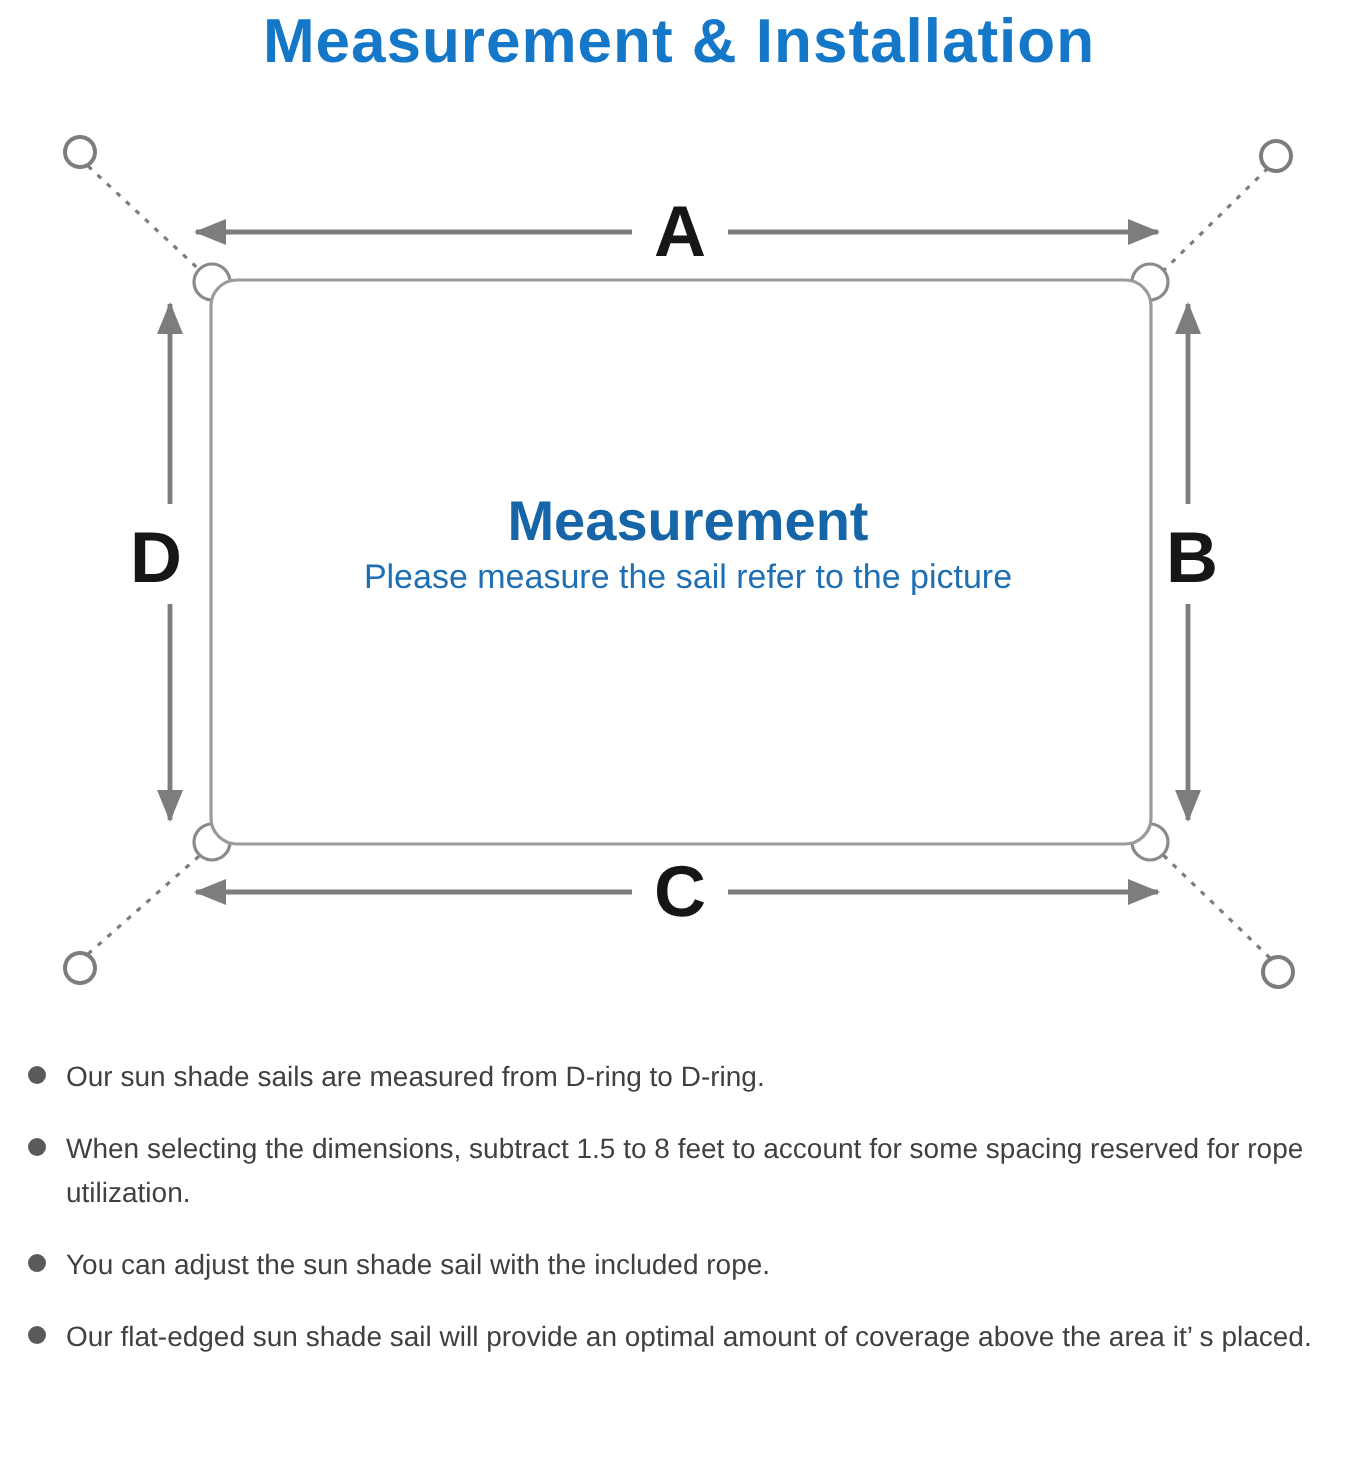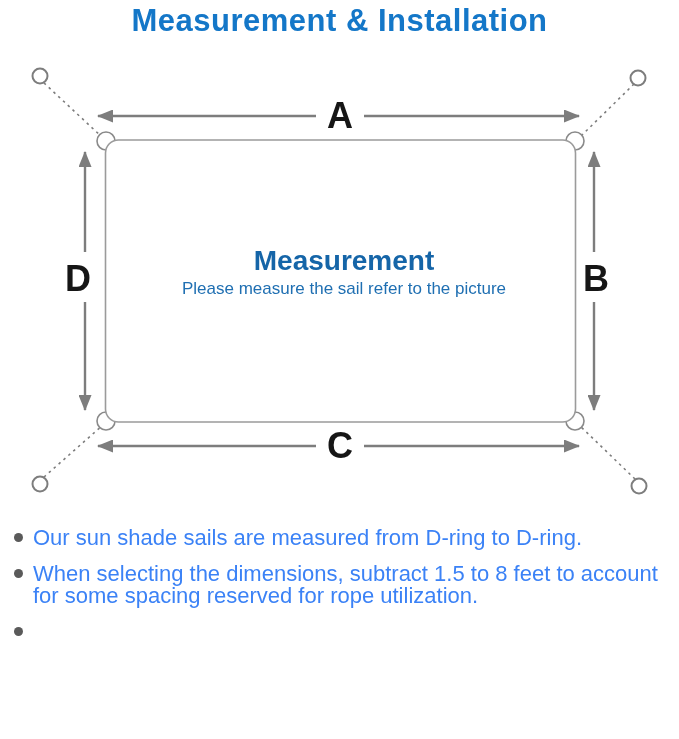--- a/index.html
+++ b/index.html
@@ -23,22 +23,22 @@
   .center-title{font-size:28px;font-weight:700;fill:#1565a8;}
   .center-sub{font-size:17px;fill:#1f6fb2;}
   .bullets{
     position:absolute;top:527px;left:0;width:679px;
     padding:0 16px 0 13px;
     box-sizing:border-box;
   }
   .bullet-item{
     display:flex;align-items:flex-start;
     margin:0 0 14px 0;
-    color:#3b82f6;
-    font-size:22px;line-height:22px;
+    color:#404040;
+    font-size:14px;line-height:22px;
   }
   .bullet-dot{
     flex:0 0 auto;
     width:9px;height:9px;border-radius:50%;
     background:#5a5a5a;
     margin:6px 10px 0 1px;
   }
 </style>
 </head>
 <body>
@@ -105,16 +105,21 @@
     <div class="bullet-item">
       <span class="bullet-dot"></span>
       <span>Our sun shade sails are measured from D-ring to D-ring.</span>
     </div>
     <div class="bullet-item">
       <span class="bullet-dot"></span>
       <span>When selecting the dimensions, subtract 1.5 to 8 feet to account for some spacing reserved for rope utilization.</span>
     </div>
     <div class="bullet-item">
       <span class="bullet-dot"></span>
+      <span>You can adjust the sun shade sail with the included rope.</span>
+    </div>
+    <div class="bullet-item">
+      <span class="bullet-dot"></span>
+      <span>Our flat-edged sun shade sail will provide an optimal amount of coverage above the area it’ s placed.</span>
     </div>
   </div>
 
 </div>
 
 </body></html>

